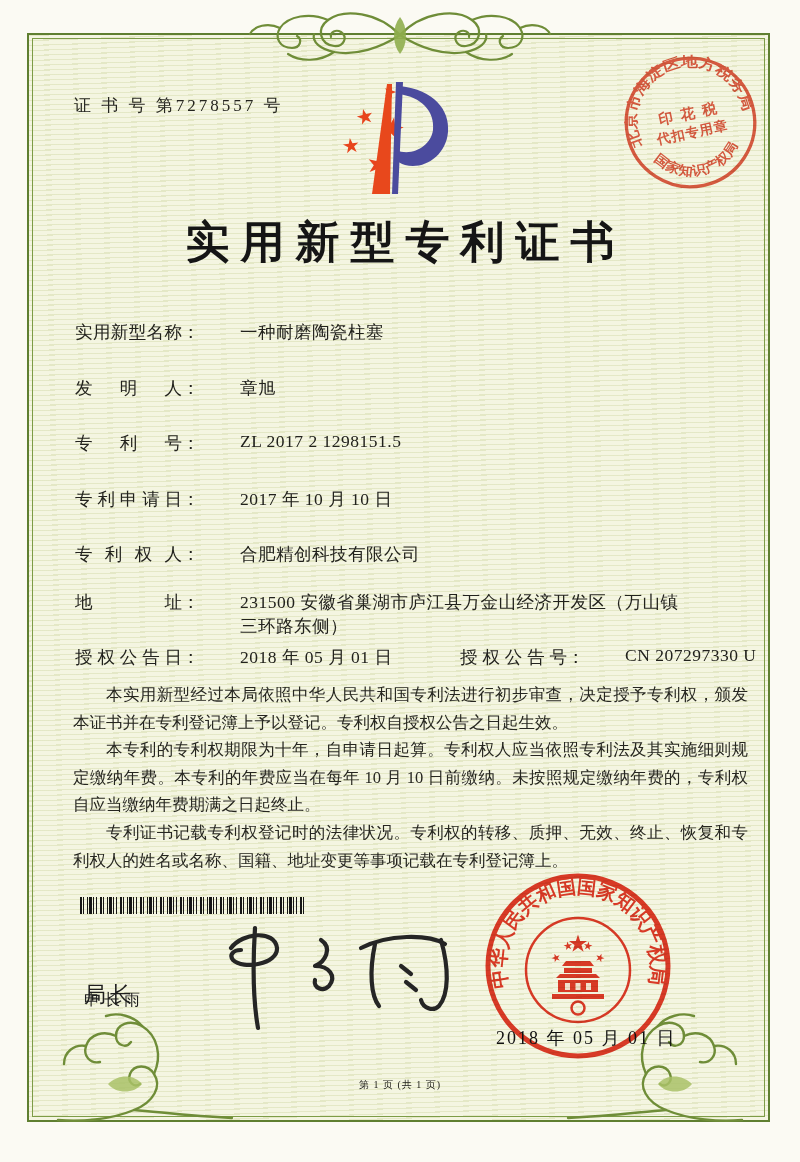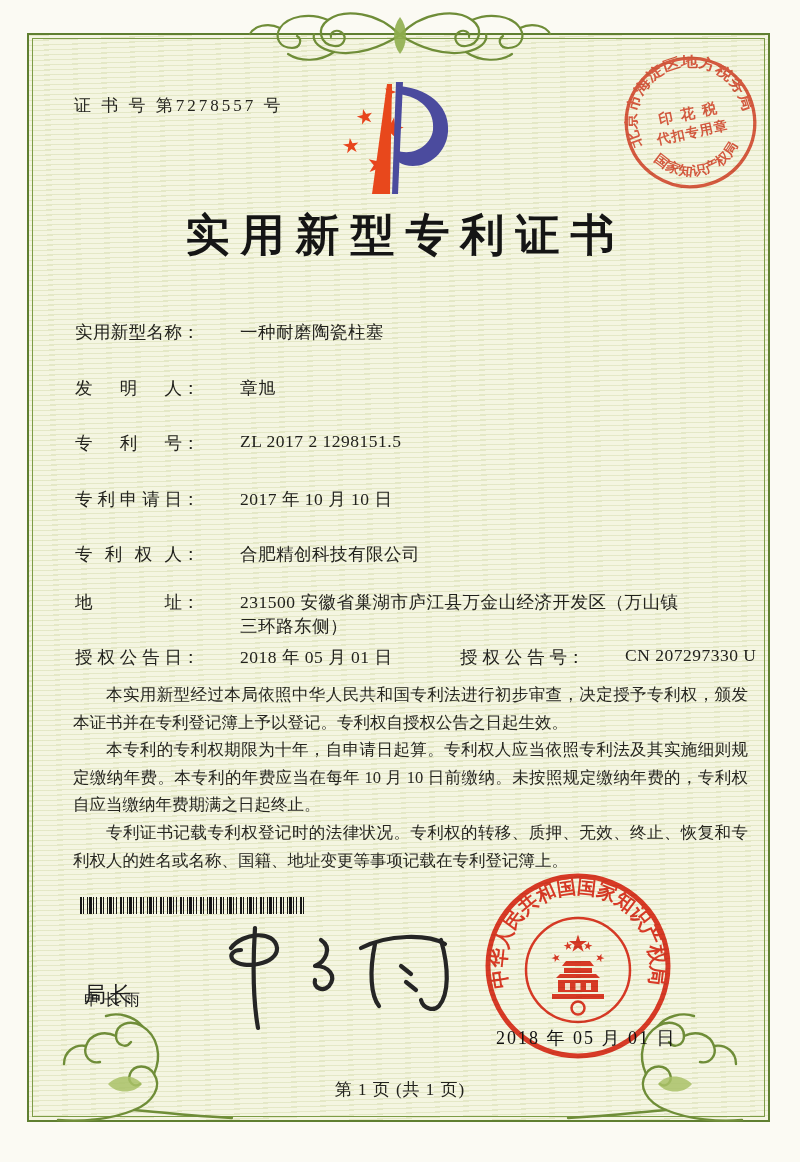--- a/index.html
+++ b/index.html
@@ -24,21 +24,21 @@
     position:absolute;inset:3px;border:1px solid #7d9c46;
   }
   .ornament{position:absolute;z-index:2;}
   
   .cert-no{
     position:absolute;left:74px;top:94px;z-index:3;
     font-size:17px;letter-spacing:3px;color:#25251f;
   }
   .logo{position:absolute;left:336px;top:76px;width:128px;height:126px;z-index:3;}
   .title{
-    position:absolute;left:0;top:206px;width:100%;z-index:3;
+    position:absolute;left:0;top:213px;width:100%;z-index:3;
     display:flex;justify-content:center;
   }
   .title span{
     font-size:44px;font-weight:bold;letter-spacing:11px;margin-right:-11px;
     color:#151515;
   }
   
   .tax-stamp{
     position:absolute;left:618px;top:50px;width:145px;height:145px;z-index:4;
     transform:rotate(-12deg);mix-blend-mode:multiply;opacity:.92;
@@ -82,21 +82,21 @@
       #161616 16px 17px, transparent 17px 20px);
   }
   .director-title{position:absolute;left:84px;top:980px;font-size:22px;letter-spacing:4px;z-index:3;text-align:right;}
   .director-name{position:absolute;left:84px;top:990px;font-size:16px;letter-spacing:4px;z-index:3;}
   .signature{position:absolute;left:203px;top:910px;width:262px;height:128px;z-index:4;}
   .seal{position:absolute;left:478px;top:866px;width:200px;height:200px;z-index:3;
         mix-blend-mode:multiply;opacity:.95;}
   .seal-date{position:absolute;left:496px;top:1026px;z-index:4;
         font-size:18px;letter-spacing:2px;color:#111;}
   .footer{position:absolute;left:0;top:1078px;width:100%;text-align:center;
-        font-size:17px;letter-spacing:1px;z-index:3;color:#22221d;}
+        font-size:10px;letter-spacing:1px;z-index:3;color:#22221d;}
 </style>
 </head>
 <body>
 
 <div class="page">
 
   <div class="frame">
     <div class="frame-inner"></div>
   </div>
 

